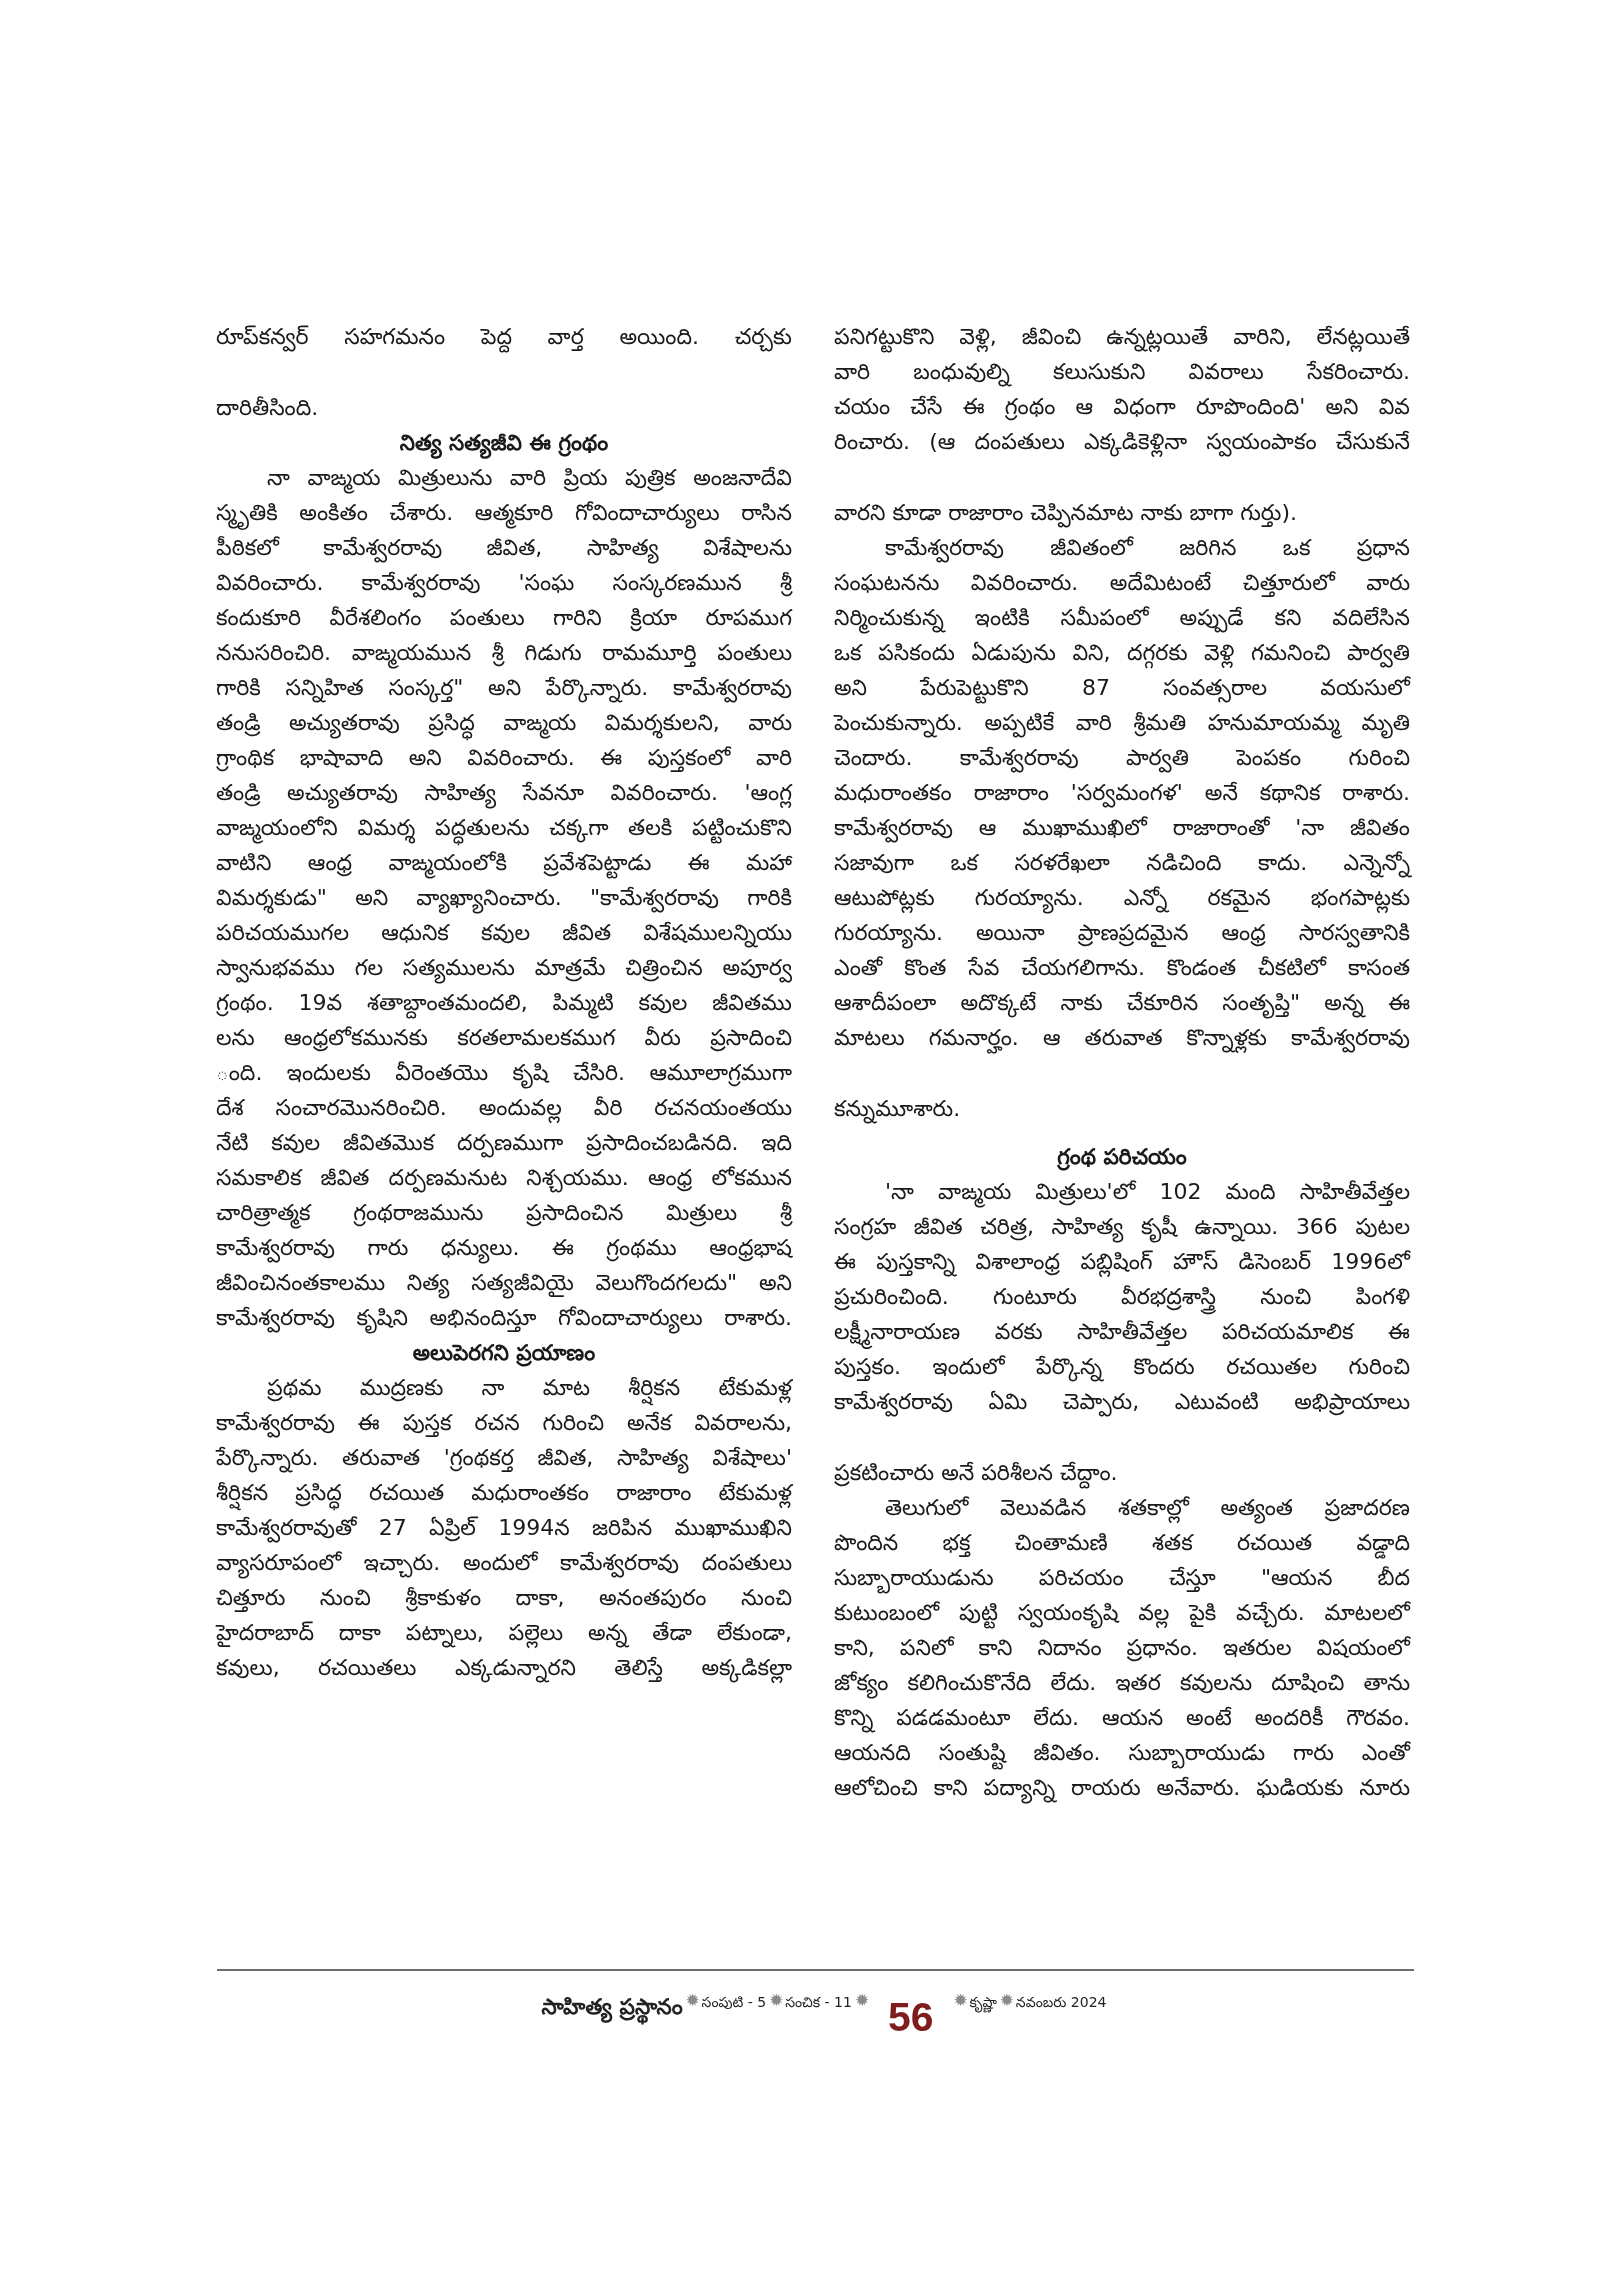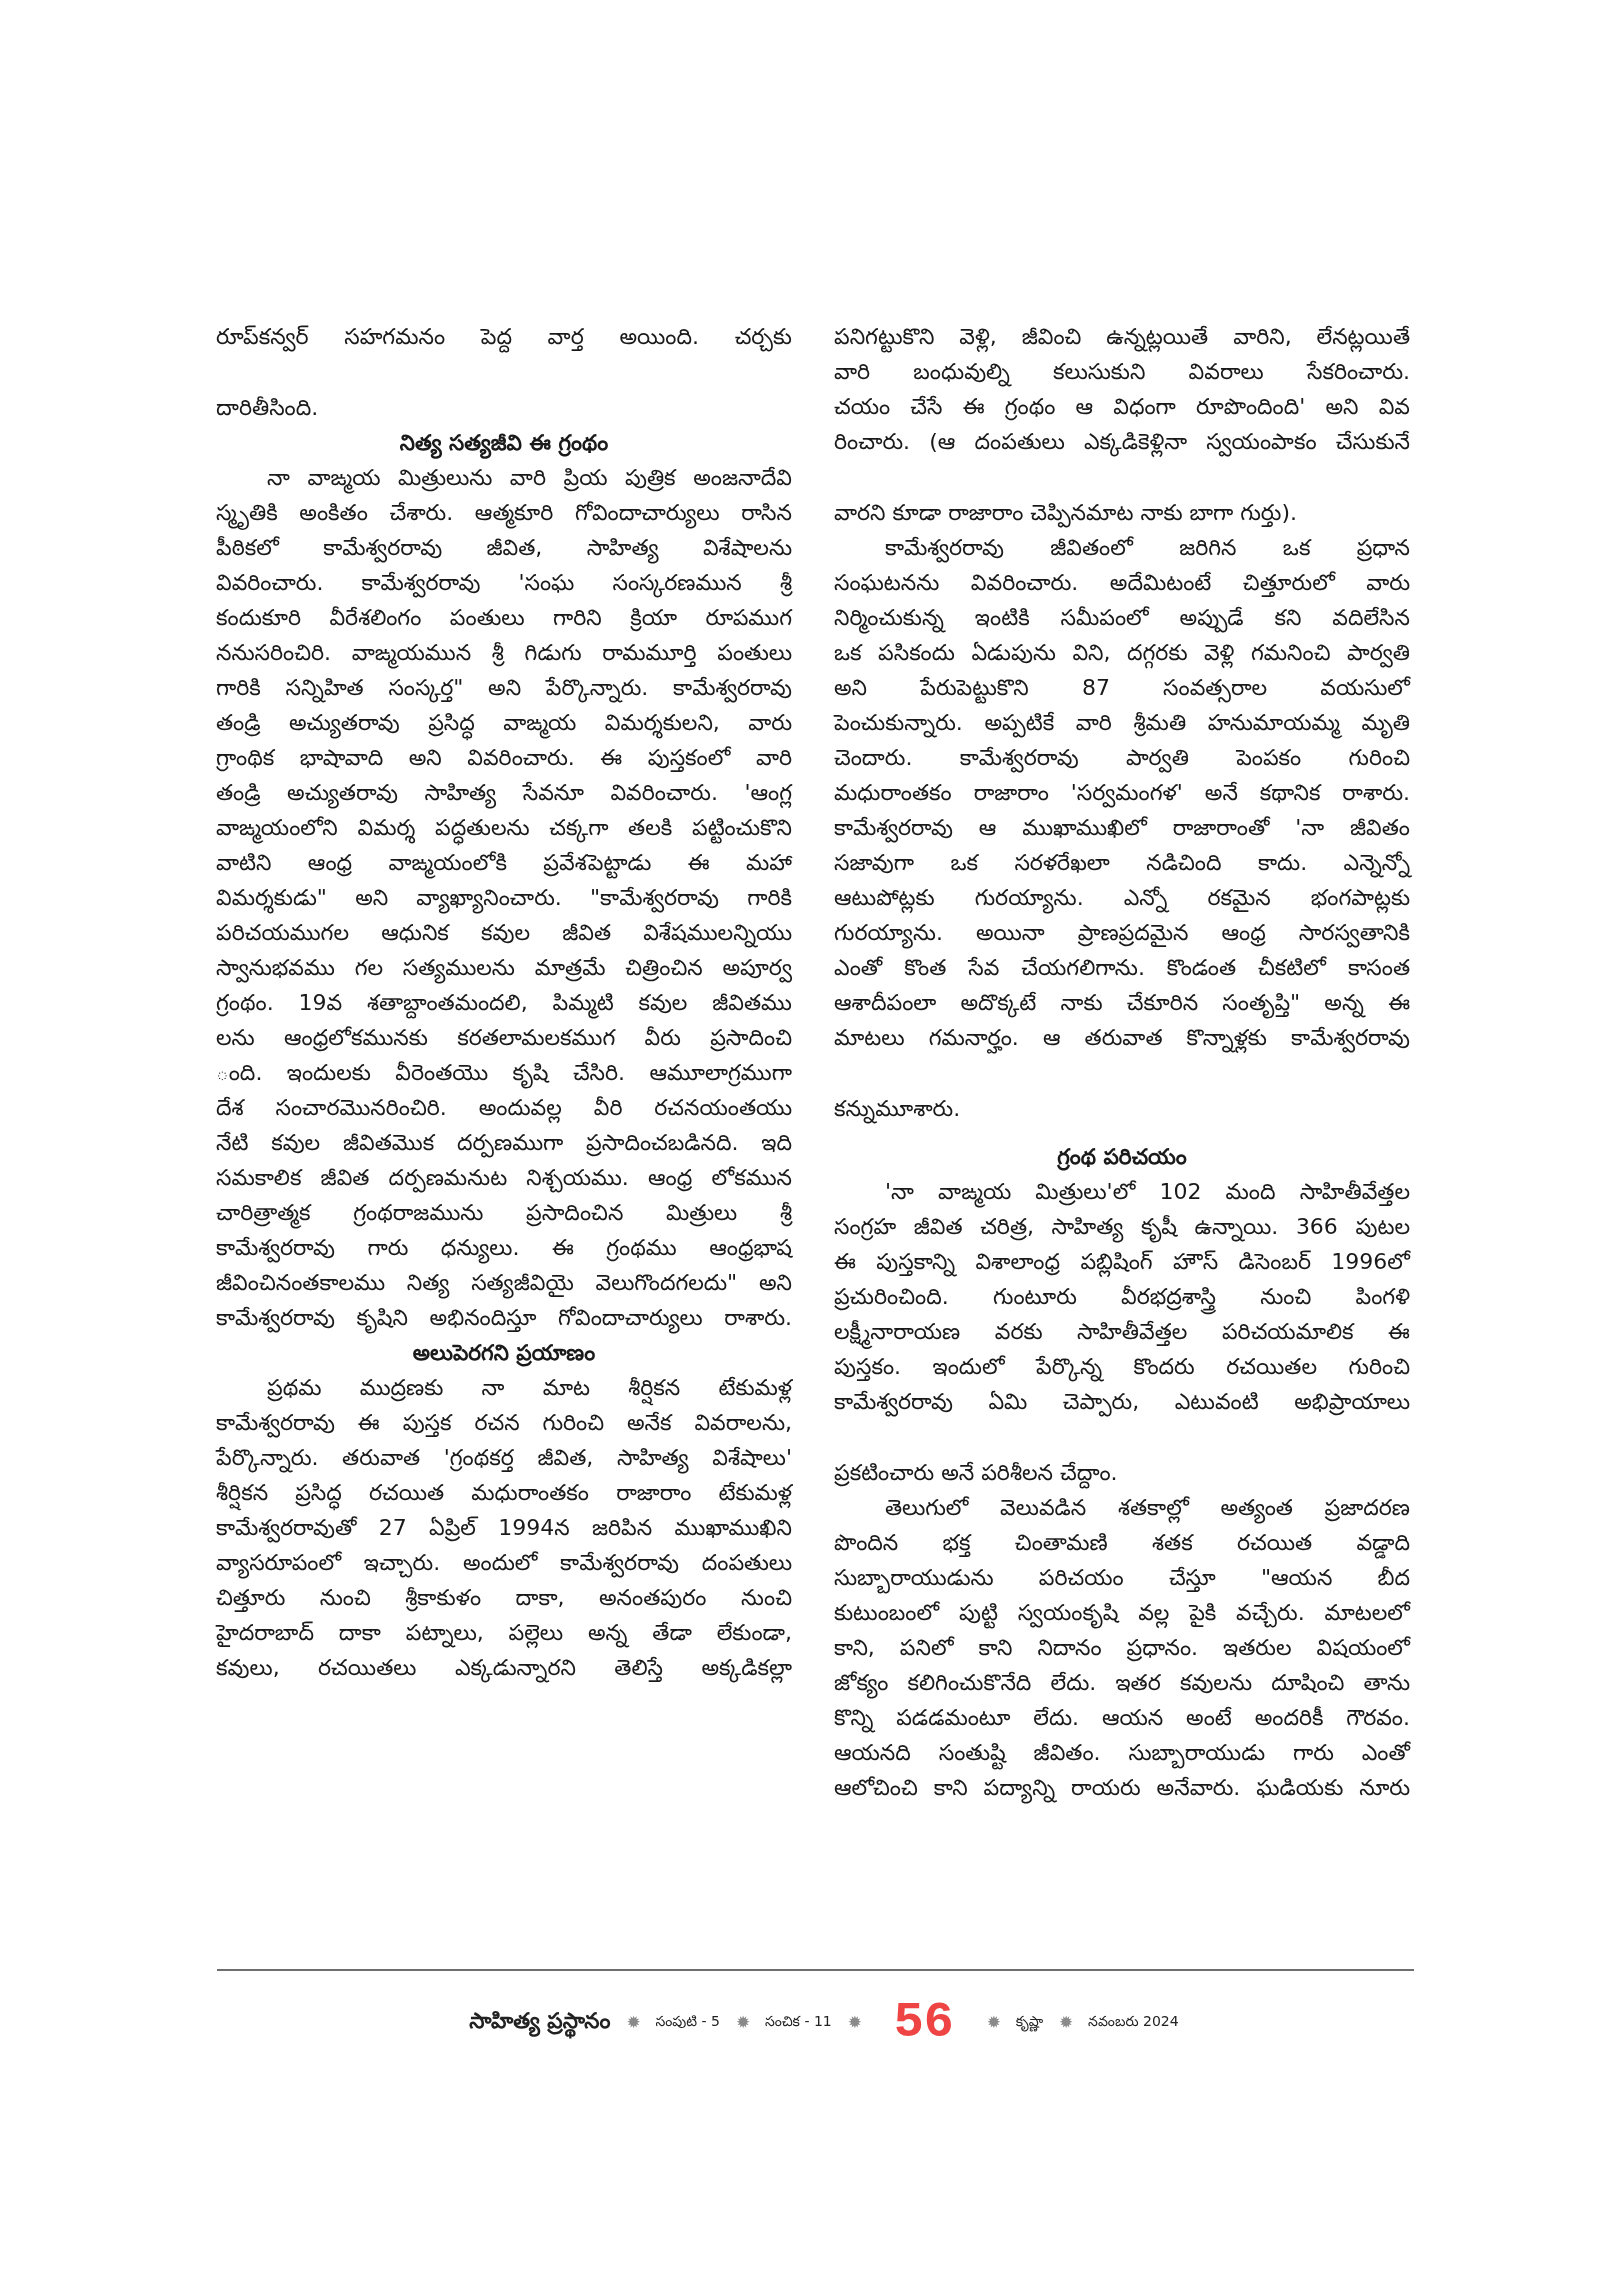--- a/index.html
+++ b/index.html
@@ -16,24 +16,24 @@
   }
   .line.last { text-align-last: left; margin-top: 36px; }
   .line.indent { padding-left: 51px; }
   .heading {
     height: 35px; line-height: 35px; font-size: 21.6px; font-weight: bold;
     text-align: center; white-space: nowrap;
   }
   .heading.gap-top { margin-top: 13px; }
   .divider { position: absolute; left: 217px; top: 1969px; width: 1197px; height: 2px; background: #6e6e6e; }
   .footer { position: absolute; top: 1994px; left: 0; width: 1622px; display: flex; justify-content: center; align-items: center; }
-  .footer-inner { display: flex; align-items: center; gap: 16px; margin-left: 26px; }
+  .footer-inner { display: flex; align-items: flex-start; gap: 3px; margin-left: 26px; }
   .f-text { font-size: 14px; color: #222; white-space: nowrap; }
   .f-title { font-size: 21.6px; font-weight: bold; }
-  .f-page { font-size: 50px; font-weight: bold; color: #ef4444; margin: 0 17px; font-family: Liberation Mono, monospace; }
+  .f-page { font-size: 41px; font-weight: bold; color: #7f1d1d; margin: 0 17px; font-family: Liberation Sans, sans-serif; }
   .star { display: inline-block; width: 13px; height: 13px; color: #8a8a8a; font-size: 17px; line-height: 13px; text-align: center; }
 </style>
 </head>
 <body>
 
 <div class="page">
   <div class="col col-left" id="col-left">
       <div class="line">రూప్‌కన్వర్ సహగమనం పెద్ద వార్త అయింది. చర్చకు</div>
       <div class="line last">దారితీసింది.</div>
       <div class="heading">నిత్య సత్యజీవి ఈ గ్రంథం</div>

